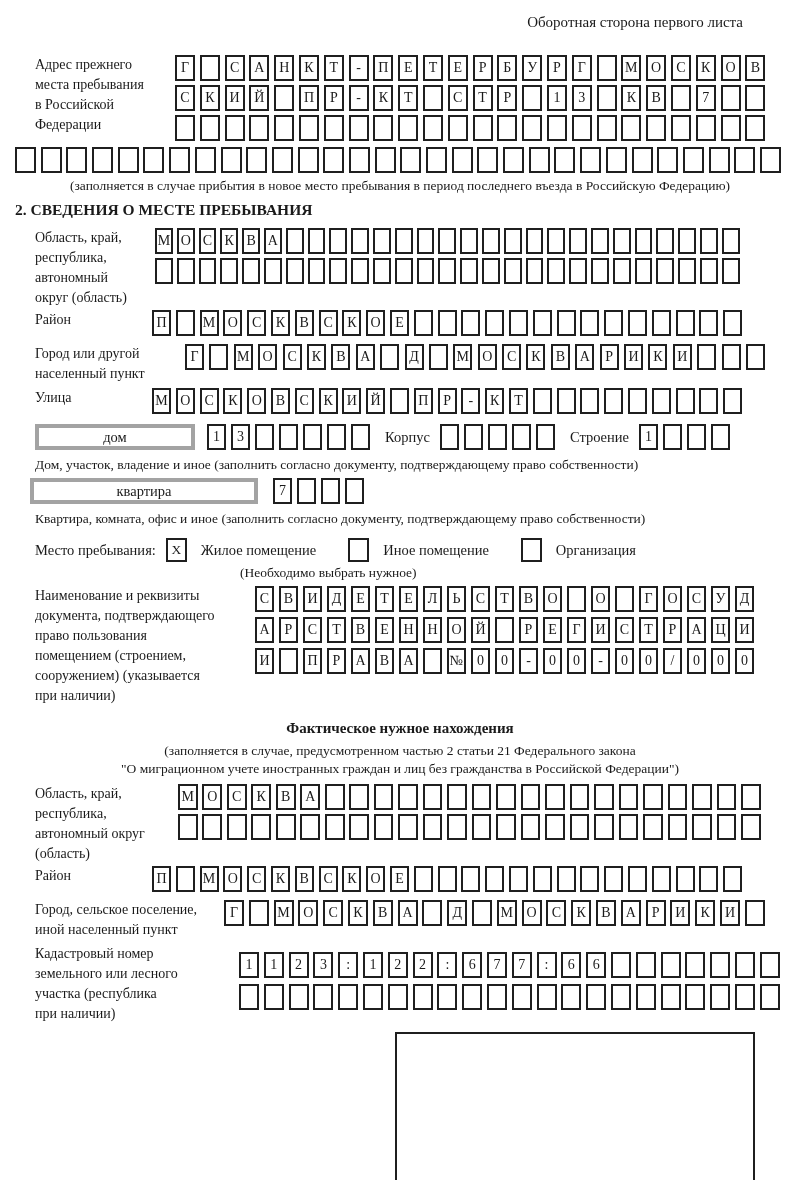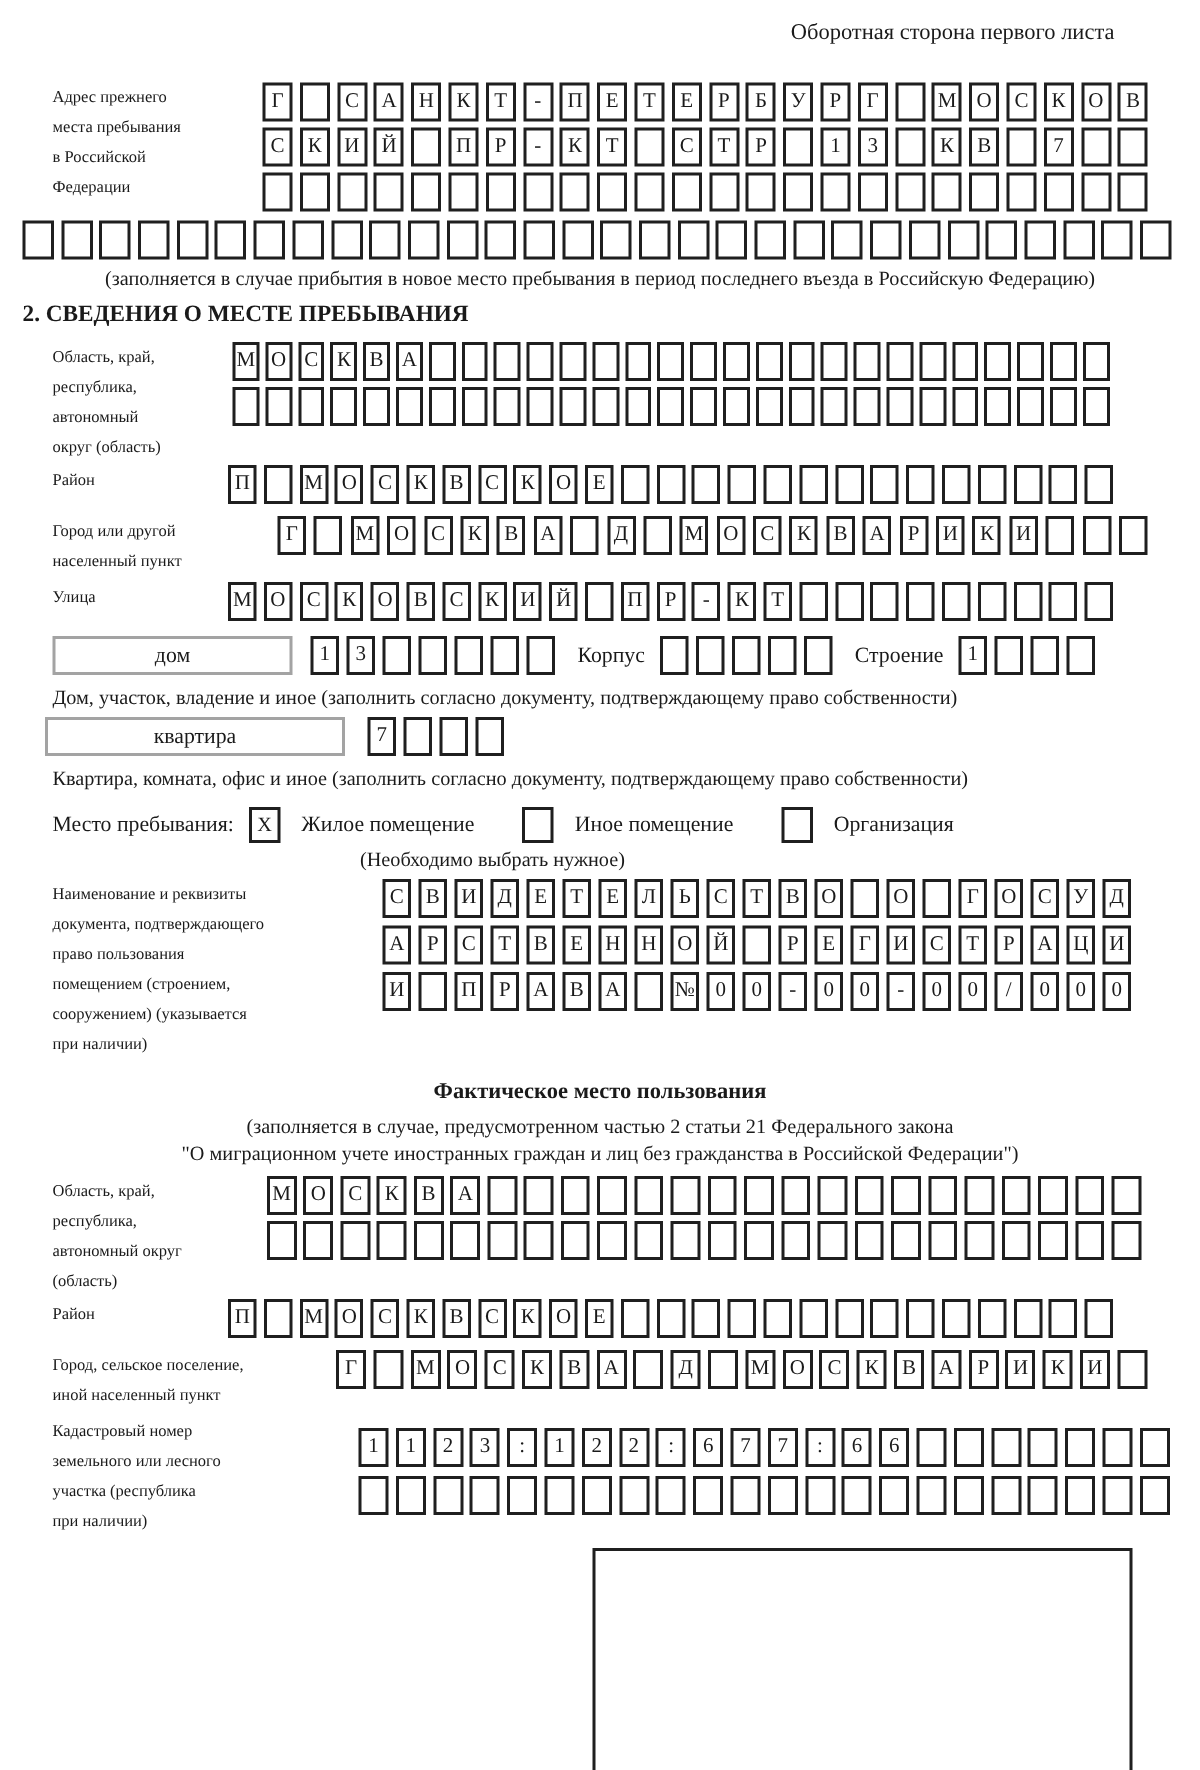--- a/index.html
+++ b/index.html
@@ -3,21 +3,21 @@
 <meta charset="utf-8">
 <style>
   html,body{margin:0;padding:0;background:#fff;}
   body{width:800px;height:1180px;overflow:hidden;
        font-family:"Liberation Serif","DejaVu Serif",serif;color:#1a1a1a;}
   .page{box-sizing:border-box;width:800px;height:1180px;padding:14px 15px 4px 15px;}
 
   .hdr{text-align:right;padding-right:42px;font-size:15px;margin-bottom:24px;}
 
   .frow{display:flex;align-items:flex-start;}
-  .lbl{font-size:11px;line-height:20px;flex:0 0 auto;}
+  .lbl{font-size:14px;line-height:20px;flex:0 0 auto;}
   .lbl div{white-space:nowrap;}
   .w160{width:160px;padding-left:20px;box-sizing:border-box;}
   .w140{width:140px;padding-left:20px;box-sizing:border-box;}
   .w137{width:137px;padding-left:20px;box-sizing:border-box;}
   .w170{width:170px;padding-left:20px;box-sizing:border-box;}
   .w240{width:240px;padding-left:20px;box-sizing:border-box;}
   .w163{width:163px;padding-left:20px;box-sizing:border-box;}
   .w209{width:209px;padding-left:20px;box-sizing:border-box;}
   .w224{width:224px;padding-left:20px;box-sizing:border-box;}
 
@@ -26,25 +26,25 @@
         margin-right:var(--cg,5px);border:2px solid #1f1f1f;background:#fff;
         display:flex;align-items:center;justify-content:center;
         font-size:14px;line-height:1;}
   .rowscol{display:flex;flex-direction:column;}
 
   .note{font-size:13.5px;line-height:18px;}
   .center{text-align:center;}
   h2{font-size:15.5px;font-weight:bold;text-align:left;margin:6px 0 9px 0;}
   .sub-title{font-size:15px;font-weight:bold;text-align:center;margin:14px 0 5px 0;}
 
-  .type-box{box-sizing:border-box;height:26px;border:2px solid #a3a3a3;
+  .type-box{box-sizing:border-box;height:26px;border:4px solid #a3a3a3;
             display:flex;align-items:center;justify-content:center;
             font-size:14.5px;flex:0 0 auto;}
   .dom-box{width:160px;margin-left:20px;margin-right:12px;}
-  .kv-box{width:200px;margin-left:15px;margin-right:15px;}
+  .kv-box{width:228px;margin-left:15px;margin-right:15px;}
   .inline-lbl{font-size:14.5px;line-height:26px;margin:0 10px;flex:0 0 auto;}
 
   .chk-row{display:flex;align-items:center;padding-left:20px;font-size:14.5px;margin:10px 0 2px 0;}
   .chk{box-sizing:border-box;width:21px;height:24px;border:2px solid #1f1f1f;
        display:inline-flex;align-items:center;justify-content:center;
        font-size:13.5px;margin:0 14px 0 10px;flex:0 0 auto;}
   .chk-lbl{margin-right:22px;font-family:Liberation Serif, serif;}
 
   .mb2{margin-bottom:2px;}
   .mb4{margin-bottom:4px;}
@@ -485,21 +485,21 @@
             <span class="cell">/</span>
             <span class="cell">0</span>
             <span class="cell">0</span>
             <span class="cell">0</span>
           </div>
       </div>
     </div>
   </section>
 
   <section>
-    <div class="sub-title">Фактическое место пользования</div>
+    <div class="sub-title">Фактическое нужное нахождения</div>
     <div class="note center">(заполняется в случае, предусмотренном частью 2 статьи 21 Федерального закона</div>
     <div class="note center mb6">"О миграционном учете иностранных граждан и лиц без гражданства в Российской Федерации")</div>
 
     <div class="frow mb2">
       <div class="lbl w163">
         <div>Область, край,</div>
         <div>республика,</div>
         <div>автономный округ</div>
         <div>(область)</div>
       </div>

